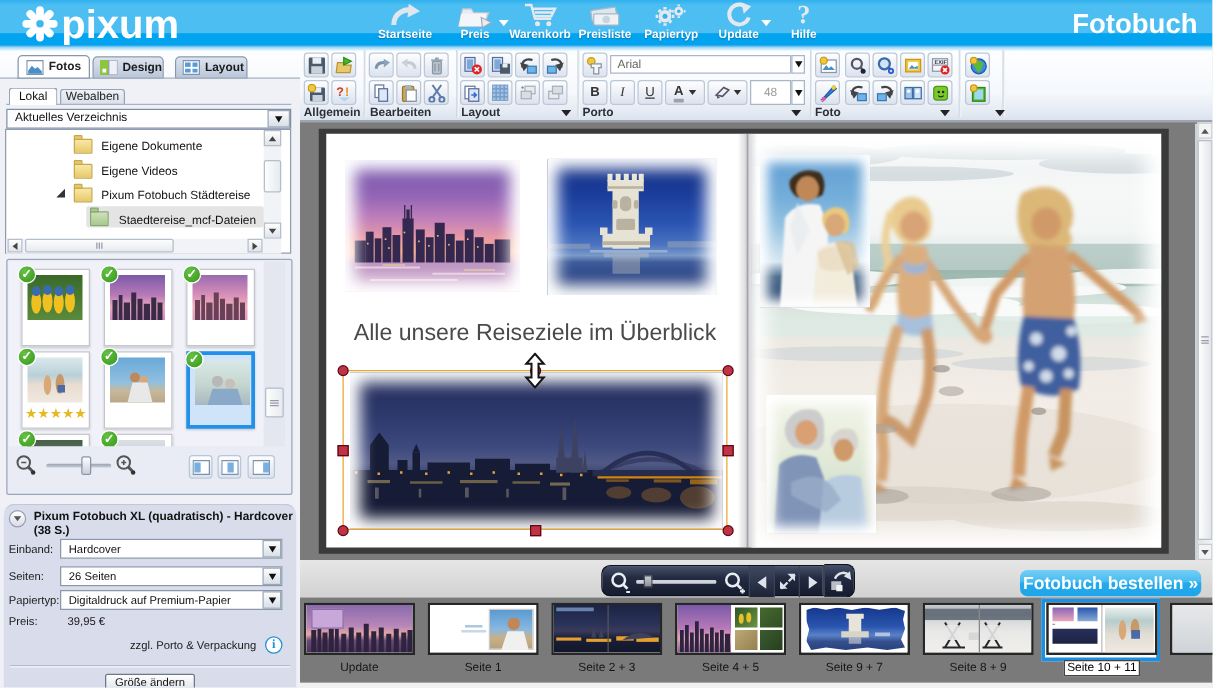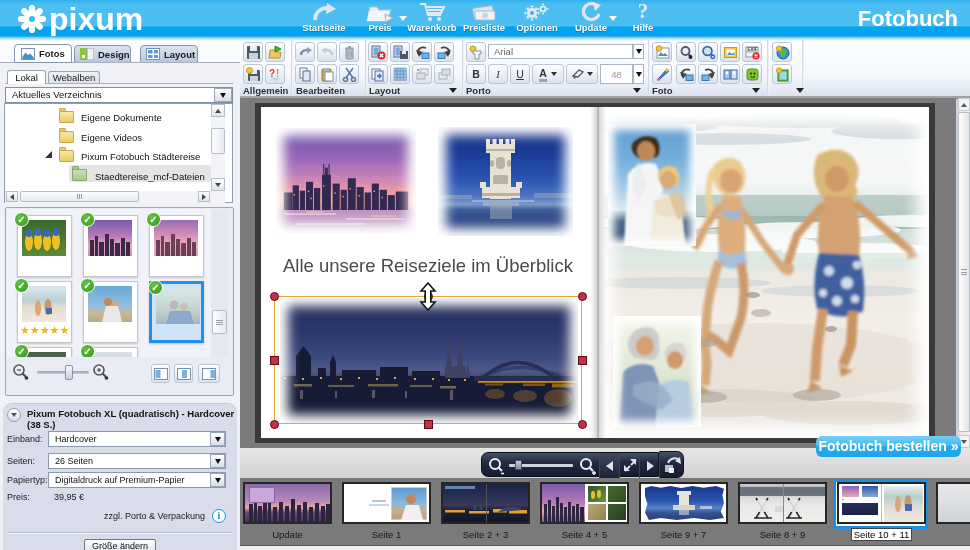--- a/index.html
+++ b/index.html
@@ -92,21 +92,21 @@
           <circle cx="21" cy="8" r="1.4" fill="#35b2ef"></circle>
           <g stroke="#e3e9ef" stroke-width="2">
             <line x1="21" y1="2.6" x2="21" y2="4"></line>
             <line x1="21" y1="12" x2="21" y2="13.4"></line>
             <line x1="15.6" y1="8" x2="17" y2="8"></line>
             <line x1="25" y1="8" x2="26.4" y2="8"></line>
           </g>
         </g>
       </svg>
     </div>
-    <div style="font-size:9.5px;font-weight:bold;text-shadow:0 1px 1px rgba(0,60,110,.4)">Optionen</div>
+    <div style="font-size:9.5px;font-weight:bold;text-shadow:0 1px 1px rgba(0,60,110,.4)">Papiertyp</div>
   </div>
 <div class="a" style="left:551px;top:1px;width:80px;height:34px;text-align:center;color:#fff">
     <div style="height:21px;display:flex;align-items:center;justify-content:center">
       <svg width="24" height="22" viewBox="0 0 24 22">
         <path d="M19 6 A8 8 0 1 0 20 13" stroke="#e3e9ef" stroke-width="3.2" fill="none"></path>
         <path d="M14 1 L22 4 L16 10 Z" fill="#e3e9ef"></path>
       </svg>
     </div>
     <div style="font-size:9.5px;font-weight:bold;text-shadow:0 1px 1px rgba(0,60,110,.4)">Update</div>
   </div>
@@ -977,21 +977,21 @@
     </div>
 </div>
 <div class="a" style="left:659px;top:451px;width:25px;height:27px;border-radius:0 7px 7px 0;background:linear-gradient(180deg,#46506a 0,#232b42 40%,#161c2e 100%);border:1px solid #0c1220;border-left:1px solid #3a4358">
 <svg class="a" style="left:3px;top:4px" width="19" height="19" viewBox="0 0 19 19">
       <rect x="2" y="9" width="8" height="7" fill="#b8bdc6"></rect>
       <rect x="6" y="12" width="5" height="5" fill="#f0f2f4"></rect>
       <path d="M5 7 C7 2 13 1 16 4" stroke="#dfe4ea" stroke-width="2" fill="none"></path>
       <path d="M17 1 L18 8 L12 5 Z" fill="#dfe4ea"></path>
     </svg>
   </div>
-<div class="a" style="left:816px;top:436px;width:145px;height:21px;border-radius:6px;background:linear-gradient(180deg,#74cff6 0,#47bbf0 45%,#23a9ec 50%,#1ea6ea 100%);color:#fff;font-weight:bold;font-size:14px;text-align:center;line-height:20px">Fotobuch bestellen »</div>
+<div class="a" style="left:816px;top:456px;width:145px;height:21px;border-radius:6px;background:linear-gradient(180deg,#74cff6 0,#47bbf0 45%,#23a9ec 50%,#1ea6ea 100%);color:#fff;font-weight:bold;font-size:14px;text-align:center;line-height:20px">Fotobuch bestellen »</div>
 <div class="a" style="left:240px;top:478px;width:730px;height:67px;background:#7a7a7a"></div>
 <div class="a" style="left:240px;top:545px;width:730px;height:5px;background:#f0f0f0;border-top:1px solid #5a5a5a"></div>
 <div class="a" style="left:243px;top:482px;width:89px;height:42px;background:#fff;border:2px solid #262626;overflow:hidden">
     <div class="a" style="left:0;top:0;width:85px;height:38px;overflow:hidden">
       <div class="a" style="left:0;top:0;width:100%;height:100%;background:linear-gradient(180deg,#8a6aac 0%,#b888b8 45%,#e8a8a0 62%,#6a4a78 75%,#4a3458 100%)"></div>
       <svg class="a" style="left:0;top:10px" width="87" height="28">
         <g fill="#2e2440">
           <rect x="4" y="10" width="4" height="18"></rect>
           <rect x="9" y="6" width="3" height="22"></rect>
           <rect x="13" y="12" width="4" height="16"></rect>

